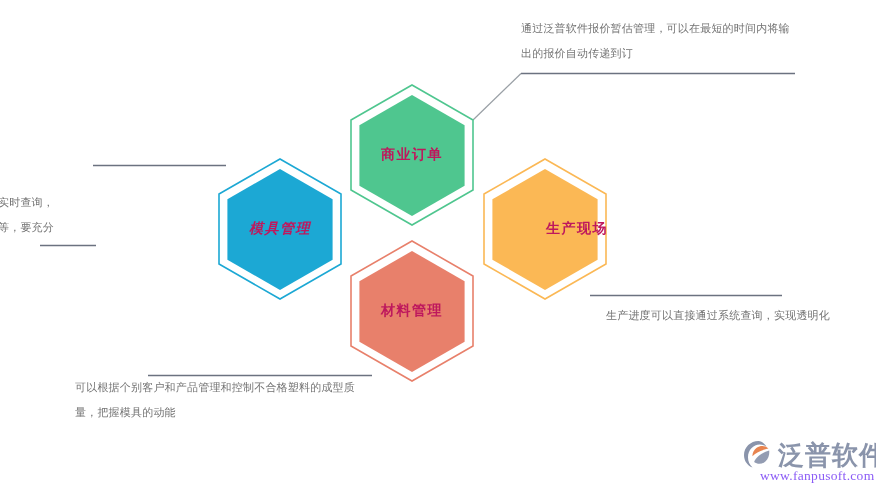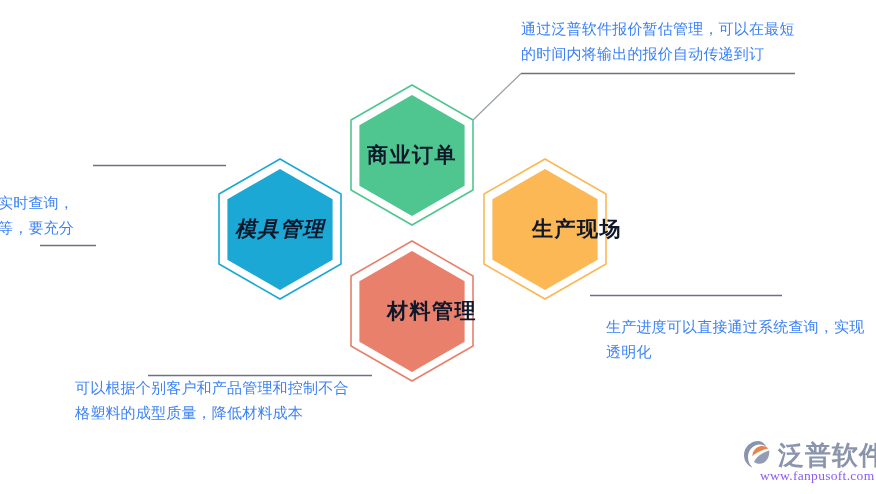--- a/index.html
+++ b/index.html
@@ -22,47 +22,47 @@
   }
   #vector-layer {
     position: absolute;
     left: 0;
     top: 0;
     width: 876px;
     height: 494px;
   }
   .callout {
     position: absolute;
-    color: #3b82f6;
-    font-size: 15px;
+    color: #737373;
+    font-size: 11px;
     line-height: 25px;
     letter-spacing: 0.2px;
     white-space: pre-line;
   }
   .callout-tl-1 { left: 83px;  top: 112px; width: 240px; }
   .callout-tl-2 { left: -2px;  top: 190px; width: 120px; }
   .callout-top  { left: 521px; top: 16px;  width: 275px; }
-  .callout-br   { left: 606px; top: 316px; width: 260px; font-family: Liberation Mono, monospace; }
+  .callout-br   { left: 606px; top: 303px; width: 260px; }
   .callout-bl   { left: 75px;  top: 375px; width: 285px; }
 
   .hex-label {
     position: absolute;
-    color: #0f172a;
-    font-size: 21px;
+    color: #be185d;
+    font-size: 14px;
     font-weight: bold;
     letter-spacing: 1.5px;
     white-space: nowrap;
     text-align: left;
     transform: translate(-50%, -50%);
     pointer-events: none;
   }
   .hex-label-blue   { left: 280px; top: 229px; font-style: italic; }
   .hex-label-green  { left: 412px; top: 155px; }
   .hex-label-orange { left: 577px; top: 229px; }
-  .hex-label-red    { left: 412px; top: 311px; margin-left: 20px; }
+  .hex-label-red    { left: 412px; top: 311px; }
 
   #logo {
     position: absolute;
     left: 742px;
     top: 438px;
     width: 130px;
     height: 52px;
     text-align: right;
   }
   #logo-text {
@@ -137,21 +137,21 @@
   <div class="hex-label hex-label-red">材料管理</div>
 
   <div class="callout callout-top">通过泛普软件报价暂估管理，可以在最短的时间内将输出的报价自动传递到订</div>
 
 
   <div class="callout callout-tl-2">实时查询，
 等，要充分</div>
 
   <div class="callout callout-br">生产进度可以直接通过系统查询，实现透明化</div>
 
-  <div class="callout callout-bl">可以根据个别客户和产品管理和控制不合格塑料的成型质量，降低材料成本</div>
+  <div class="callout callout-bl">可以根据个别客户和产品管理和控制不合格塑料的成型质量，把握模具的动能</div>
 
   <div id="logo">
     <svg width="34" height="30" viewBox="0 0 34 30" style="position:absolute;left:0;top:1px;">
       <path d="M16.5 2 C8.5 2 2 8.3 2 16 C2 22 5.5 26.8 10.5 28.4 C7.6 25.9 6 22.2 6 18.2 C6 11.2 11.2 5.6 17.8 5.6 C20.4 5.6 22.7 6.4 24.6 7.8 C22.2 4.4 19.6 2 16.5 2 Z" fill="#8a94ab"></path>
       <path d="M26.5 9.5 C23.2 6.4 18.4 6.2 14.7 8.8 C11.9 10.8 10.4 13.9 10.4 17.2 C13.4 14 18.2 11.6 23.4 10.3 C24.5 10 25.6 9.7 26.5 9.5 Z" fill="#e8844f"></path>
       <path d="M27.2 11.6 C23.6 12.4 19.8 14.2 16.8 16.8 C14.6 18.7 13 20.8 12.1 23 C15.4 25.6 20.2 25.4 23.4 22.5 C26.6 19.6 27.6 15.3 27.2 11.6 Z" fill="#8a94ab" opacity="0.92"></path>
     </svg>
     <div id="logo-text">泛普软件</div>
     <div id="logo-url">www.fanpusoft.com</div>
   </div>

